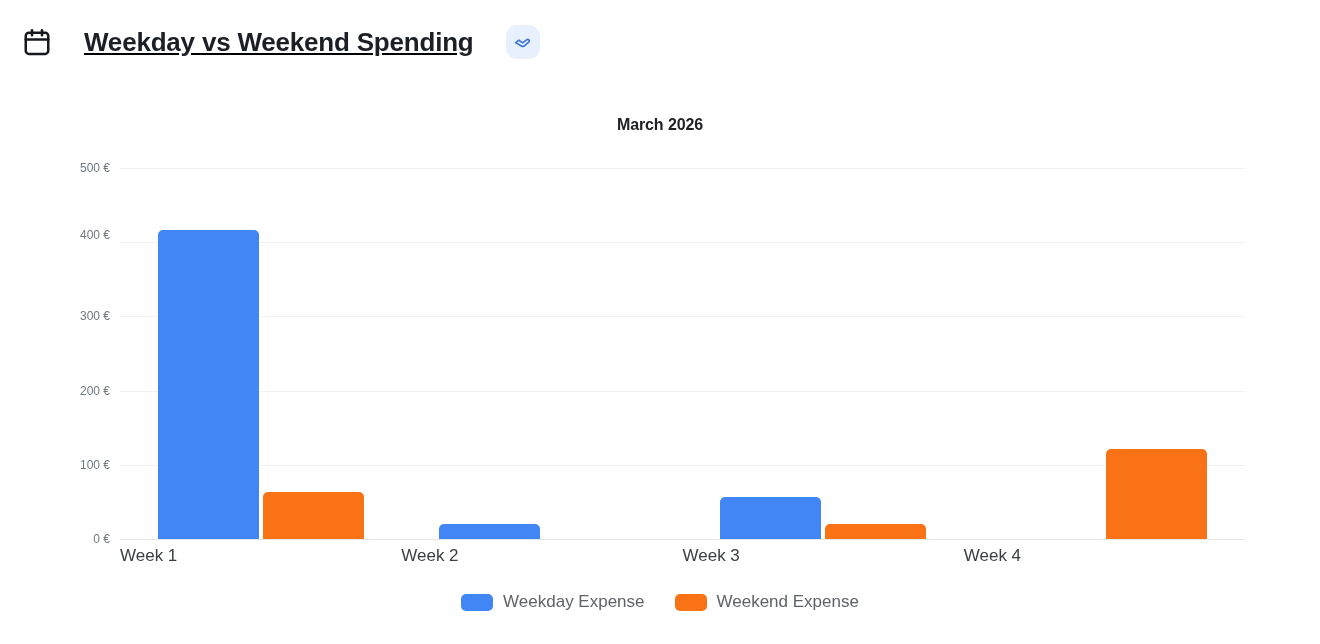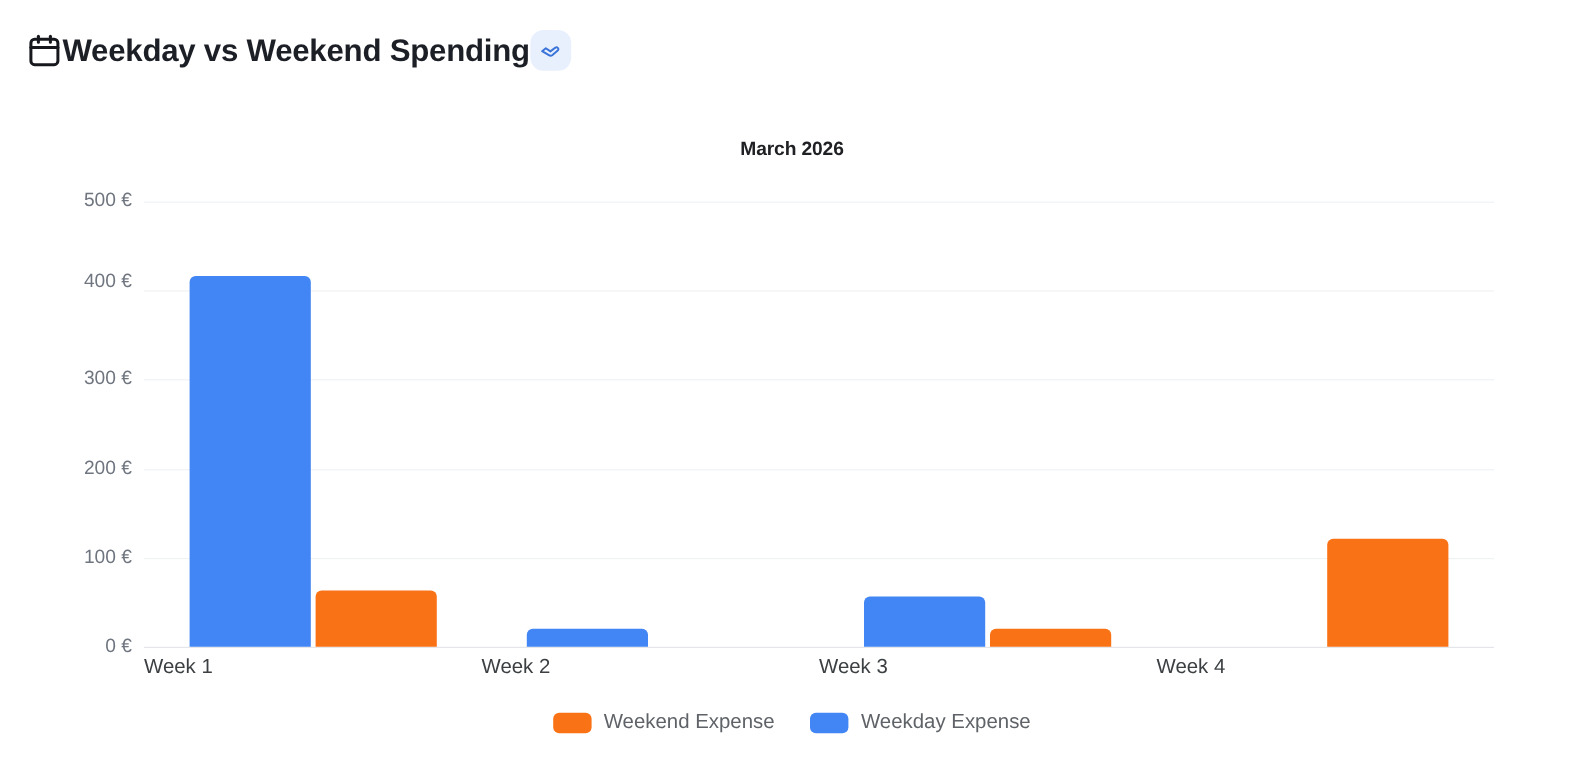--- a/index.html
+++ b/index.html
@@ -25,21 +25,22 @@
     width: 1320px;
     height: 84px;
     display: flex;
     align-items: center;
     padding: 0 26px 0 22px;
   }
 
   .header-left {
     display: flex;
     align-items: center;
-    gap: 0;
+    gap: 32px;
+    text-decoration: underline;
   }
 
   .cal-icon {
     width: 30px;
     height: 30px;
     display: block;
     flex: none;
   }
 
   .page-title {
@@ -109,21 +110,21 @@
     position: absolute;
     left: 0;
     top: 0;
     width: 110px;
     height: 372px;
   }
   .ylabel {
     position: absolute;
     right: 0;
     transform: translateY(-50%);
-    font-size: 16px;
+    font-size: 12px;
     color: #707680;
     text-align: right;
     white-space: nowrap;
   }
 
   .plot {
     position: absolute;
     left: 120px;
     top: 0;
     width: 1125px;
@@ -271,22 +272,22 @@
     <div class="xlabels" id="xlabels">
         <div class="xlabel">Week 1</div>
         <div class="xlabel">Week 2</div>
         <div class="xlabel">Week 3</div>
         <div class="xlabel">Week 4</div>
       </div>
   </div>
 
   <div class="legend" id="legend">
       <div class="legend-item">
+        <span class="legend-swatch" style="background: rgb(66, 133, 244);"></span>
+        <span class="legend-label">Weekday Expense</span>
+      </div>
+      <div class="legend-item">
         <span class="legend-swatch" style="background: rgb(249, 115, 22);"></span>
         <span class="legend-label">Weekend Expense</span>
       </div>
-      <div class="legend-item">
-        <span class="legend-swatch" style="background: rgb(66, 133, 244);"></span>
-        <span class="legend-label">Weekday Expense</span>
-      </div>
     </div>
 
 </div>
 
 </body></html>

